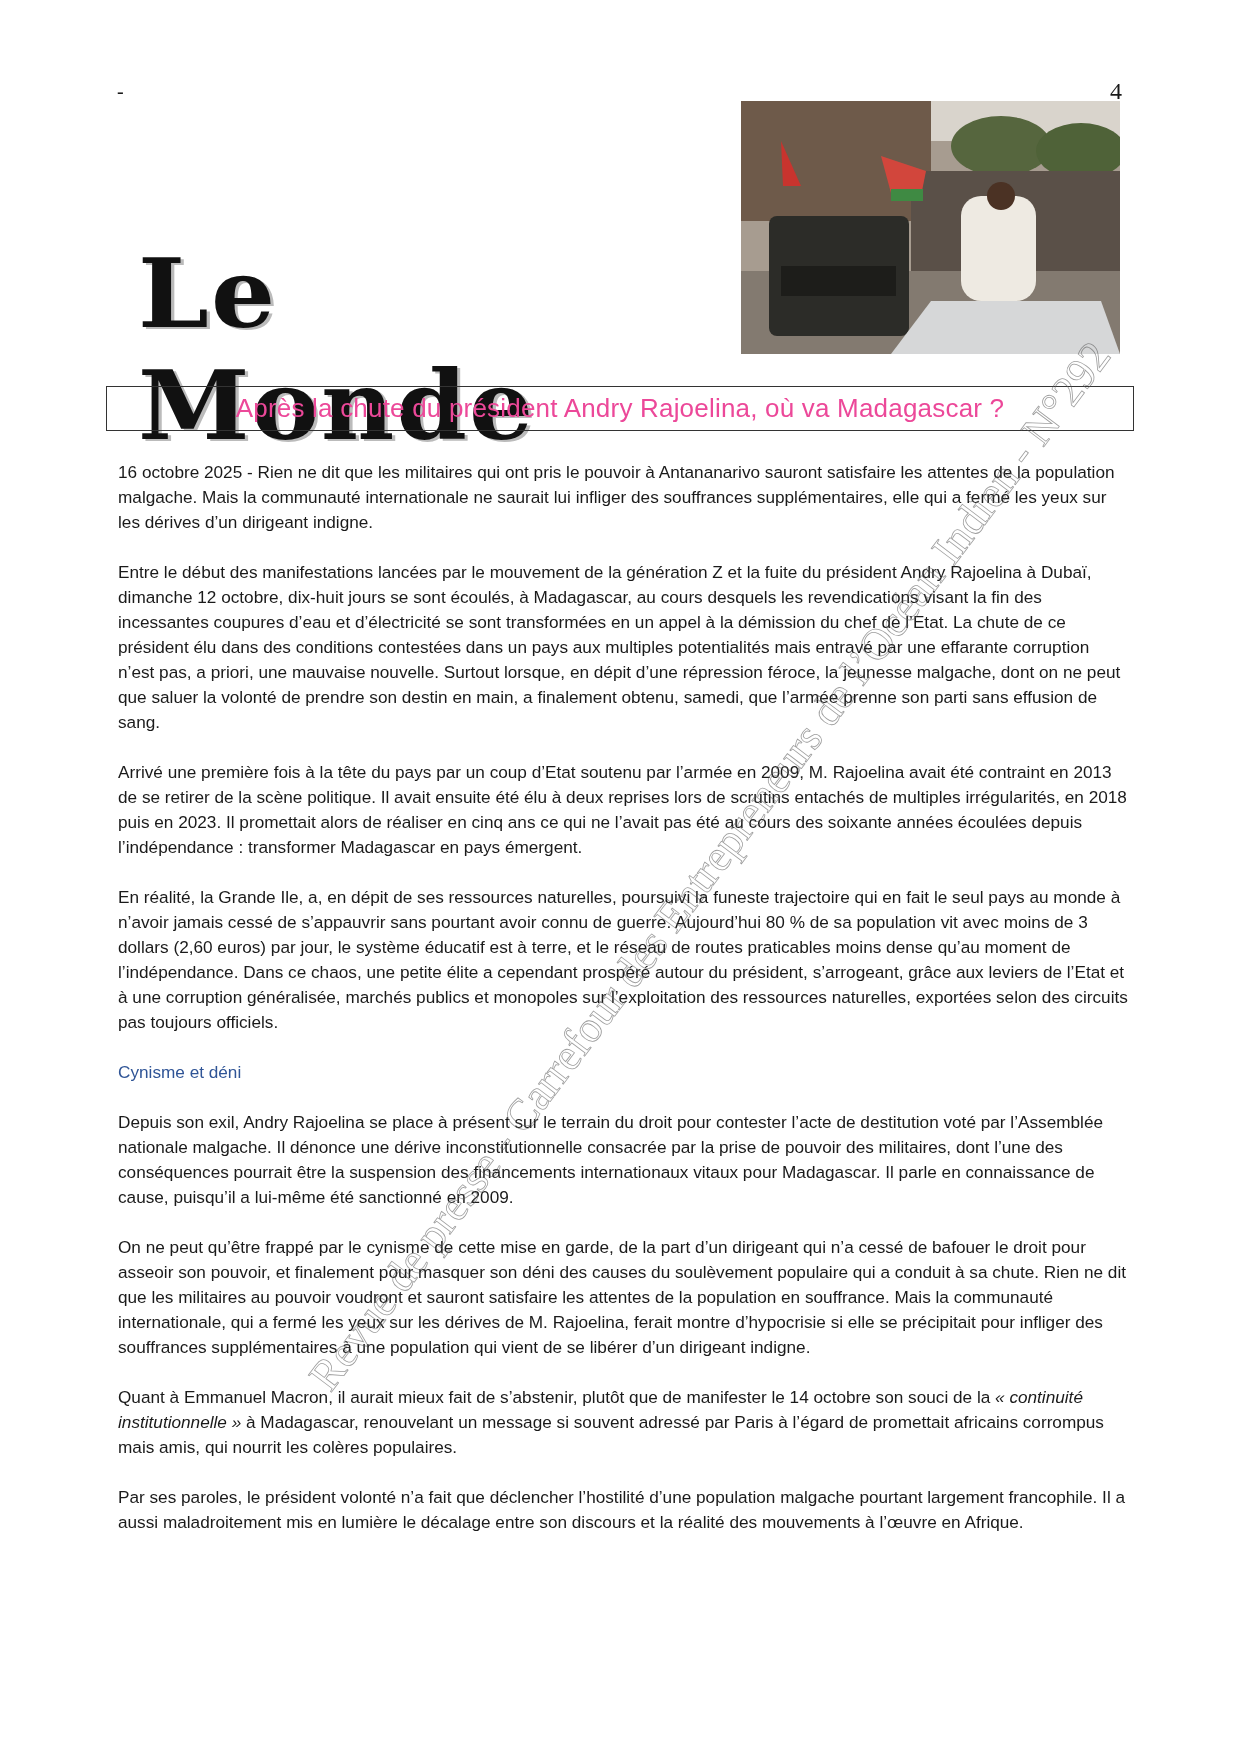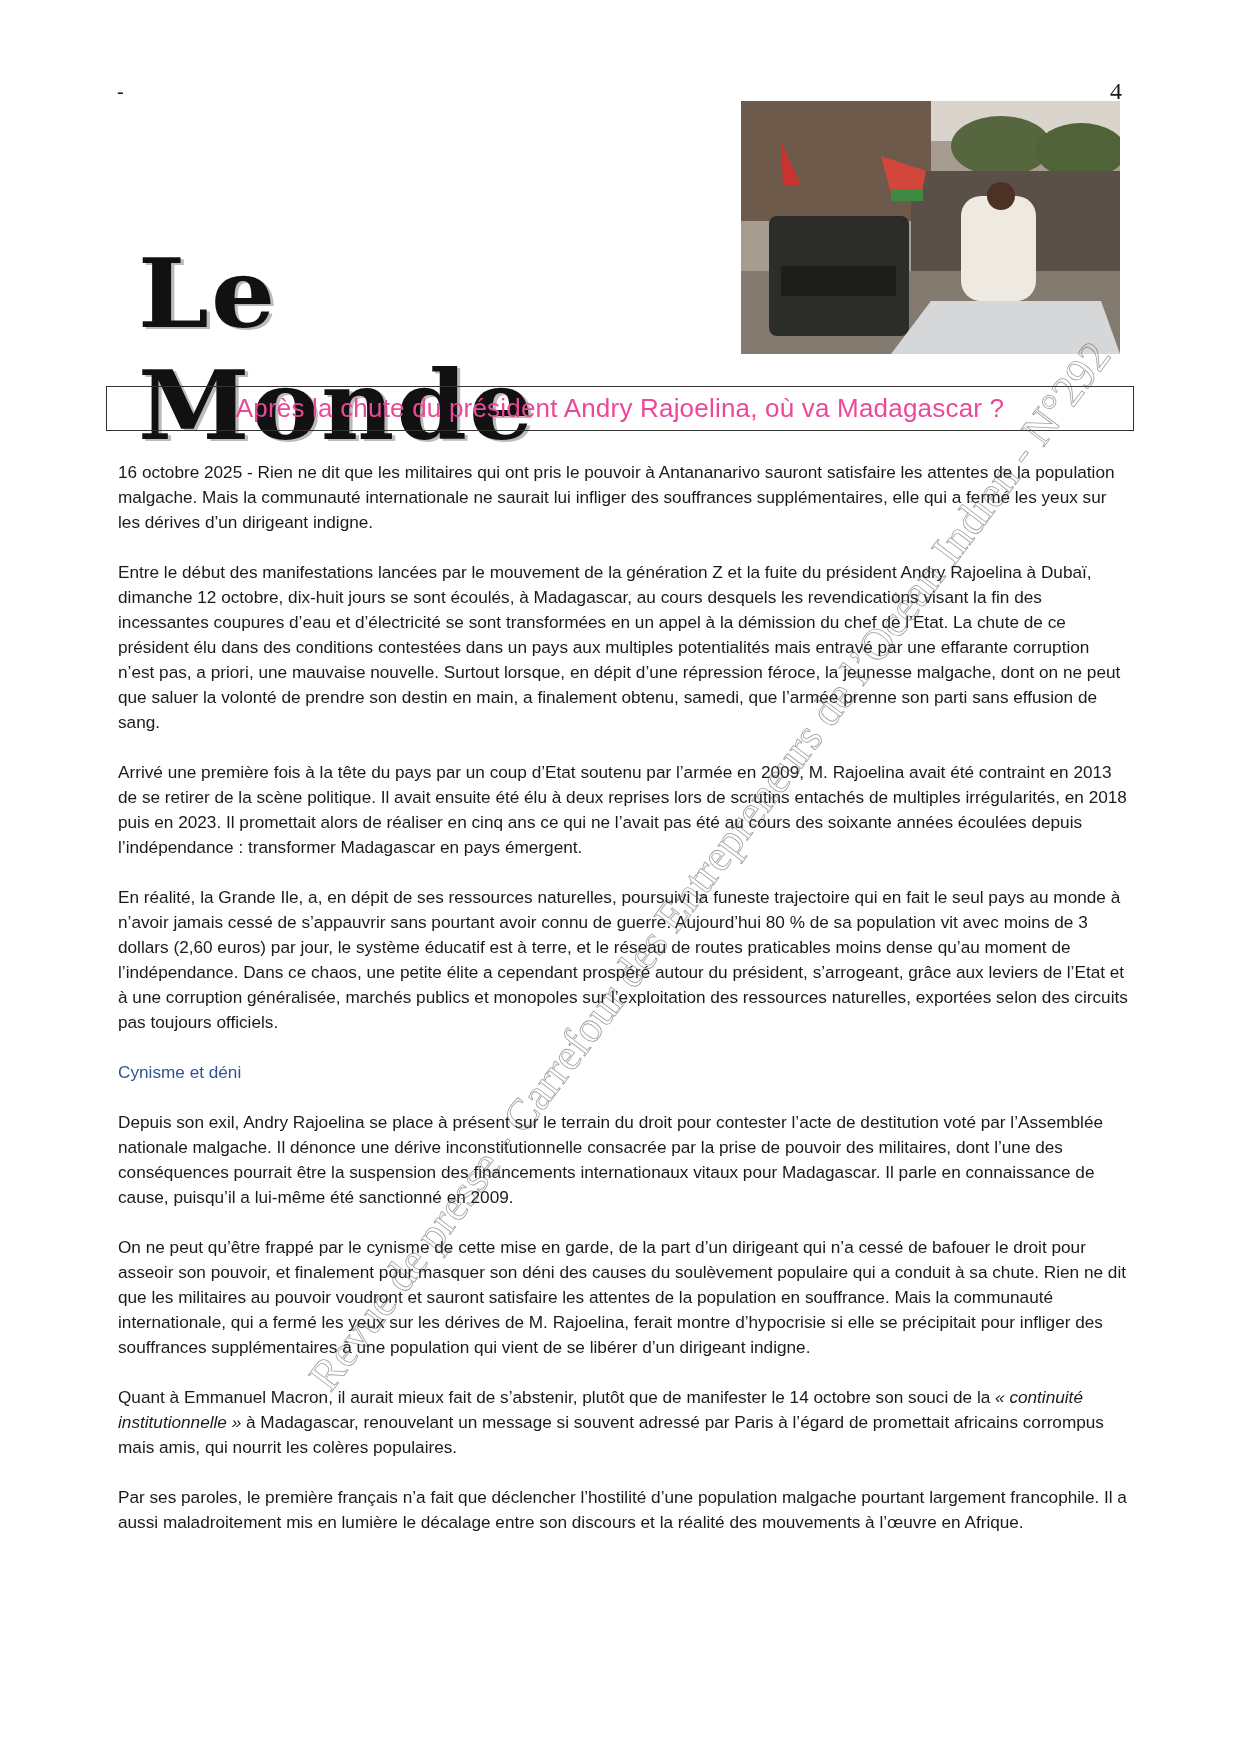--- a/index.html
+++ b/index.html
@@ -51,16 +51,16 @@
 
 <div class="article">
   <p>16 octobre 2025 - Rien ne dit que les militaires qui ont pris le pouvoir à Antananarivo sauront satisfaire les attentes de la population malgache. Mais la communauté internationale ne saurait lui infliger des souffrances supplémentaires, elle qui a fermé les yeux sur les dérives d’un dirigeant indigne.</p>
   <p>Entre le début des manifestations lancées par le mouvement de la génération Z et la fuite du président Andry Rajoelina à Dubaï, dimanche 12 octobre, dix-huit jours se sont écoulés, à Madagascar, au cours desquels les revendications visant la fin des incessantes coupures d’eau et d’électricité se sont transformées en un appel à la démission du chef de l’Etat. La chute de ce président élu dans des conditions contestées dans un pays aux multiples potentialités mais entravé par une effarante corruption n’est pas, a priori, une mauvaise nouvelle. Surtout lorsque, en dépit d’une répression féroce, la jeunesse malgache, dont on ne peut que saluer la volonté de prendre son destin en main, a finalement obtenu, samedi, que l’armée prenne son parti sans effusion de sang.</p>
   <p>Arrivé une première fois à la tête du pays par un coup d’Etat soutenu par l’armée en 2009, M. Rajoelina avait été contraint en 2013 de se retirer de la scène politique. Il avait ensuite été élu à deux reprises lors de scrutins entachés de multiples irrégularités, en 2018 puis en 2023. Il promettait alors de réaliser en cinq ans ce qui ne l’avait pas été au cours des soixante années écoulées depuis l’indépendance : transformer Madagascar en pays émergent.</p>
   <p>En réalité, la Grande Ile, a, en dépit de ses ressources naturelles, poursuivi la funeste trajectoire qui en fait le seul pays au monde à n’avoir jamais cessé de s’appauvrir sans pourtant avoir connu de guerre. Aujourd’hui 80 % de sa population vit avec moins de 3 dollars (2,60 euros) par jour, le système éducatif est à terre, et le réseau de routes praticables moins dense qu’au moment de l’indépendance. Dans ce chaos, une petite élite a cependant prospéré autour du président, s’arrogeant, grâce aux leviers de l’Etat et à une corruption généralisée, marchés publics et monopoles sur l’exploitation des ressources naturelles, exportées selon des circuits pas toujours officiels.</p>
   <h2>Cynisme et déni</h2>
   <p>Depuis son exil, Andry Rajoelina se place à présent sur le terrain du droit pour contester l’acte de destitution voté par l’Assemblée nationale malgache. Il dénonce une dérive inconstitutionnelle consacrée par la prise de pouvoir des militaires, dont l’une des conséquences pourrait être la suspension des financements internationaux vitaux pour Madagascar. Il parle en connaissance de cause, puisqu’il a lui-même été sanctionné en 2009.</p>
   <p>On ne peut qu’être frappé par le cynisme de cette mise en garde, de la part d’un dirigeant qui n’a cessé de bafouer le droit pour asseoir son pouvoir, et finalement pour masquer son déni des causes du soulèvement populaire qui a conduit à sa chute. Rien ne dit que les militaires au pouvoir voudront et sauront satisfaire les attentes de la population en souffrance. Mais la communauté internationale, qui a fermé les yeux sur les dérives de M. Rajoelina, ferait montre d’hypocrisie si elle se précipitait pour infliger des souffrances supplémentaires à une population qui vient de se libérer d’un dirigeant indigne.</p>
   <p><span>Quant à Emmanuel Macron, il aurait mieux fait de s’abstenir, plutôt que de manifester le 14 octobre son souci de la </span><em>« continuité institutionnelle »</em><span> à Madagascar, renouvelant un message si souvent adressé par Paris à l’égard de promettait africains corrompus mais amis, qui nourrit les colères populaires.</span></p>
-  <p>Par ses paroles, le première français n’a fait que déclencher l’hostilité d’une population malgache pourtant largement francophile. Il a aussi maladroitement mis en lumière le décalage entre son discours et la réalité des mouvements à l’œuvre en Afrique.</p>
+  <p>Par ses paroles, le président volonté n’a fait que déclencher l’hostilité d’une population malgache pourtant largement francophile. Il a aussi maladroitement mis en lumière le décalage entre son discours et la réalité des mouvements à l’œuvre en Afrique.</p>
 </div>
 
 <div class="watermark">Revue de presse - Carrefour des Entrepreneurs de l’Océan Indien - N°292</div>
 
 </body></html>

